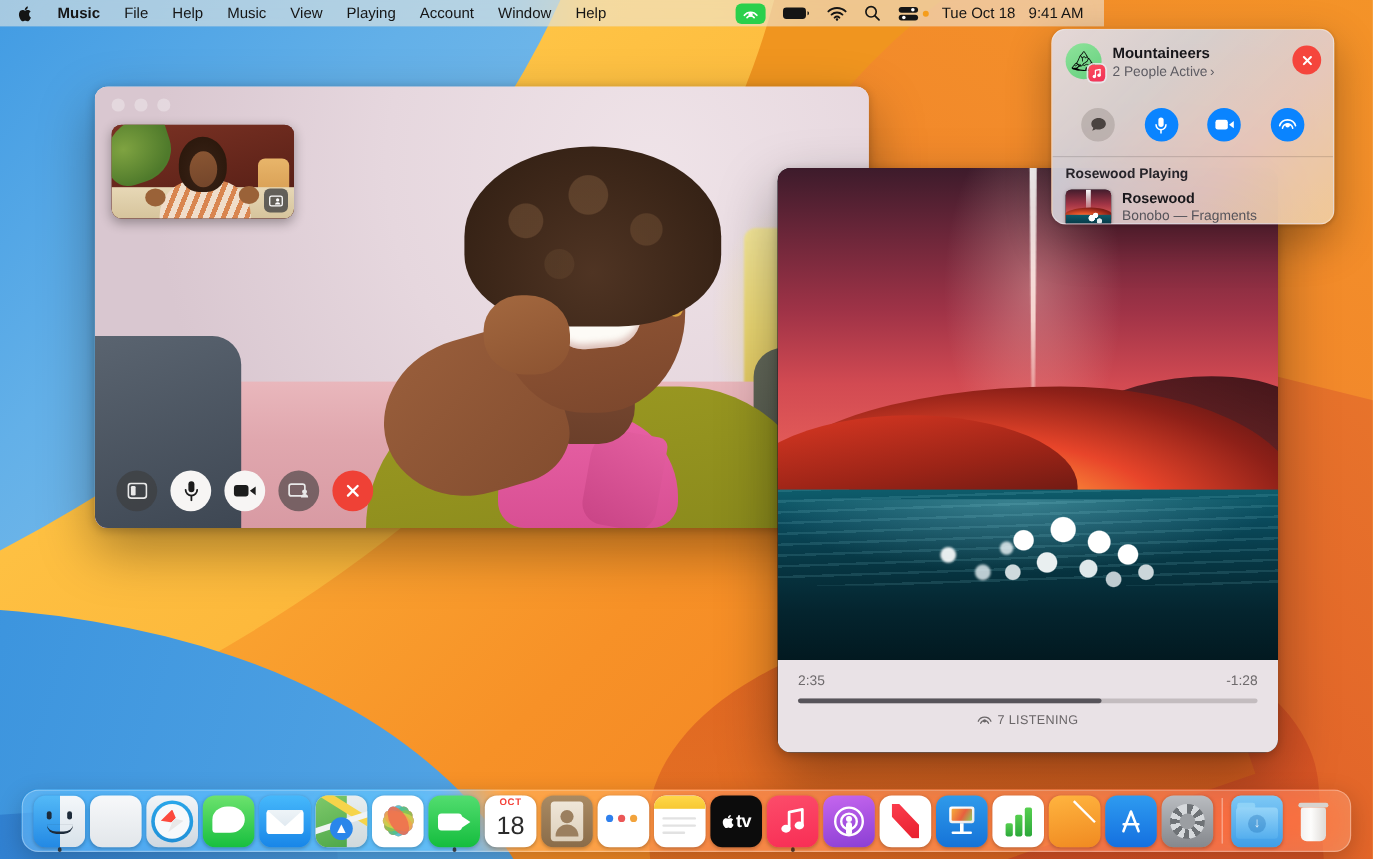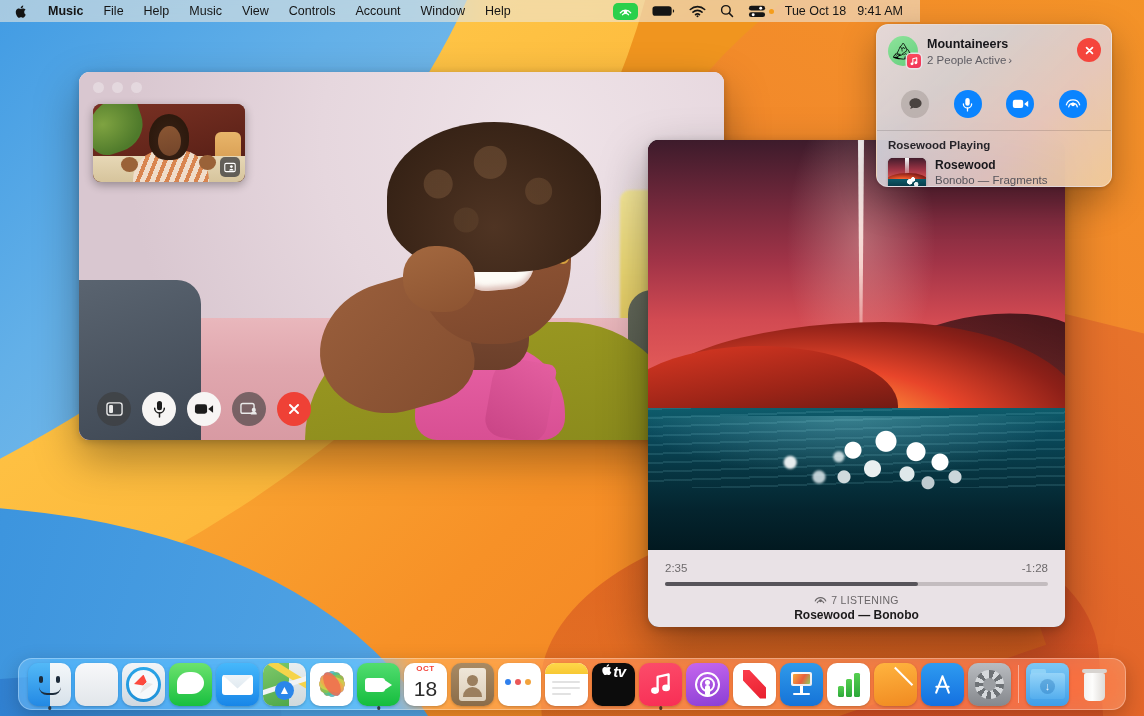--- a/index.html
+++ b/index.html
@@ -516,21 +516,21 @@
   .ic-reminders .r-row { display:flex; align-items:center; gap:4px; margin-bottom:4px; }
   .ic-reminders .r-dot { width:6px; height:6px; border-radius:50%; }
   .ic-reminders .r-line { flex:1; height:2.5px; border-radius:2px; background:#d8d8d8; }
 
   .ic-notes { background:#fff; }
   .ic-notes .n-top { position:absolute; left:0; top:0; width:100%; height:11px;
     background:linear-gradient(180deg,#ffd84a,#f7c833); }
   .ic-notes .n-line { position:absolute; left:7px; height:2px; background:#e2e2e2; border-radius:2px; }
 
   .ic-tv { background:#0c0c0c; color:#fff; font-size:14px; letter-spacing:-.5px;
-    display:flex; align-items:flex-start; justify-content:center;font-style:italic; }
+    display:flex; align-items:center; justify-content:center; }
 
   .ic-music { background:linear-gradient(170deg,#fc4c6a,#f82e55); color:#fff; font-size:23px; }
 
   .ic-podcasts { background:linear-gradient(170deg,#c566ee,#8b3fd4); }
   .ic-podcasts .pc-ring { position:absolute; left:9px; top:9px; width:25px; height:25px;
     border:2.4px solid #fff; border-radius:50%; }
   .ic-podcasts .pc-ring2 { position:absolute; left:14px; top:14px; width:15px; height:15px;
     border:2.2px solid #fff; border-radius:50%; }
   .ic-podcasts .pc-dot { position:absolute; left:19px; top:17px; width:5px; height:5px;
     border-radius:50%; background:#fff; }
@@ -609,21 +609,21 @@
       <div class="mb-apple">
         <svg width="13" height="15" viewBox="0 0 14 17">
             <path fill="#141414" d="M11.2 9c0-1.7 1.4-2.6 1.5-2.6-0.8-1.2-2.1-1.4-2.6-1.4-1.1-0.1-2.1 0.6-2.7 0.6-0.6 0-1.4-0.6-2.3-0.6-1.2 0-2.3 0.7-2.9 1.8-1.2 2.1-0.3 5.3 0.9 7 0.6 0.9 1.3 1.8 2.2 1.8 0.9 0 1.2-0.6 2.3-0.6 1.1 0 1.3 0.6 2.3 0.6 0.9 0 1.5-0.9 2.1-1.7 0.7-1 0.9-1.9 0.9-2-0.1 0-1.7-0.7-1.7-2.9zM9.4 3.9c0.5-0.6 0.8-1.4 0.7-2.3-0.7 0-1.6 0.5-2.1 1.1-0.5 0.5-0.9 1.4-0.8 2.2 0.8 0.1 1.6-0.4 2.2-1z"></path>
           </svg>
       </div>
       <div class="mb-item app">Music</div>
       <div class="mb-item">File</div>
       <div class="mb-item">Help</div>
       <div class="mb-item">Music</div>
       <div class="mb-item">View</div>
-      <div class="mb-item">Controls</div>
+      <div class="mb-item">Playing</div>
       <div class="mb-item">Account</div>
       <div class="mb-item">Window</div>
       <div class="mb-item">Help</div>
     </div>
     <div class="mb-right">
       <div class="mb-r-item">
         <div class="sp-chip">
           <svg width="15" height="13" viewBox="0 0 16 14">
             <path d="M2.4 8.4 A7 7 0 0 1 13.6 8.4" fill="none" stroke="#fff" stroke-width="1.5" stroke-linecap="round"></path>
             <path d="M4.8 10.4 A4.2 4.2 0 0 1 11.2 10.4" fill="none" stroke="#fff" stroke-width="1.5" stroke-linecap="round"></path>
@@ -776,21 +776,20 @@
         <div class="mp-fill" id="mp-fill" style="width: 66%;"></div>
       </div>
       <div class="mp-listening">
         <svg width="13" height="10" viewBox="0 0 14 11">
           <path d="M1.2 6.6A6.4 6.4 0 0 1 12.8 6.6" fill="none" stroke="#6a6668" stroke-width="1.2" stroke-linecap="round"></path>
           <path d="M3.4 8.5A3.9 3.9 0 0 1 10.6 8.5" fill="none" stroke="#6a6668" stroke-width="1.2" stroke-linecap="round"></path>
           <circle cx="7" cy="6.3" r="1.6" fill="#6a6668"></circle>
         </svg>
         <span>7 LISTENING</span>
       </div>
-      <div class="mp-nowtitle">Rosewood — Bonobo</div>
     </div>
   </div>
 
   <div class="sp-panel">
     <div class="sp-top">
       <div class="sp-avatar-wrap">
         <div class="sp-avatar">🏔</div>
         <div class="sp-badge">
           <svg width="8" height="9" viewBox="0 0 9 10">
             <path d="M3.2 7.4V1.8l4.4-1v5.2" fill="none" stroke="#fff" stroke-width="1.2" stroke-linecap="round" stroke-linejoin="round"></path>

